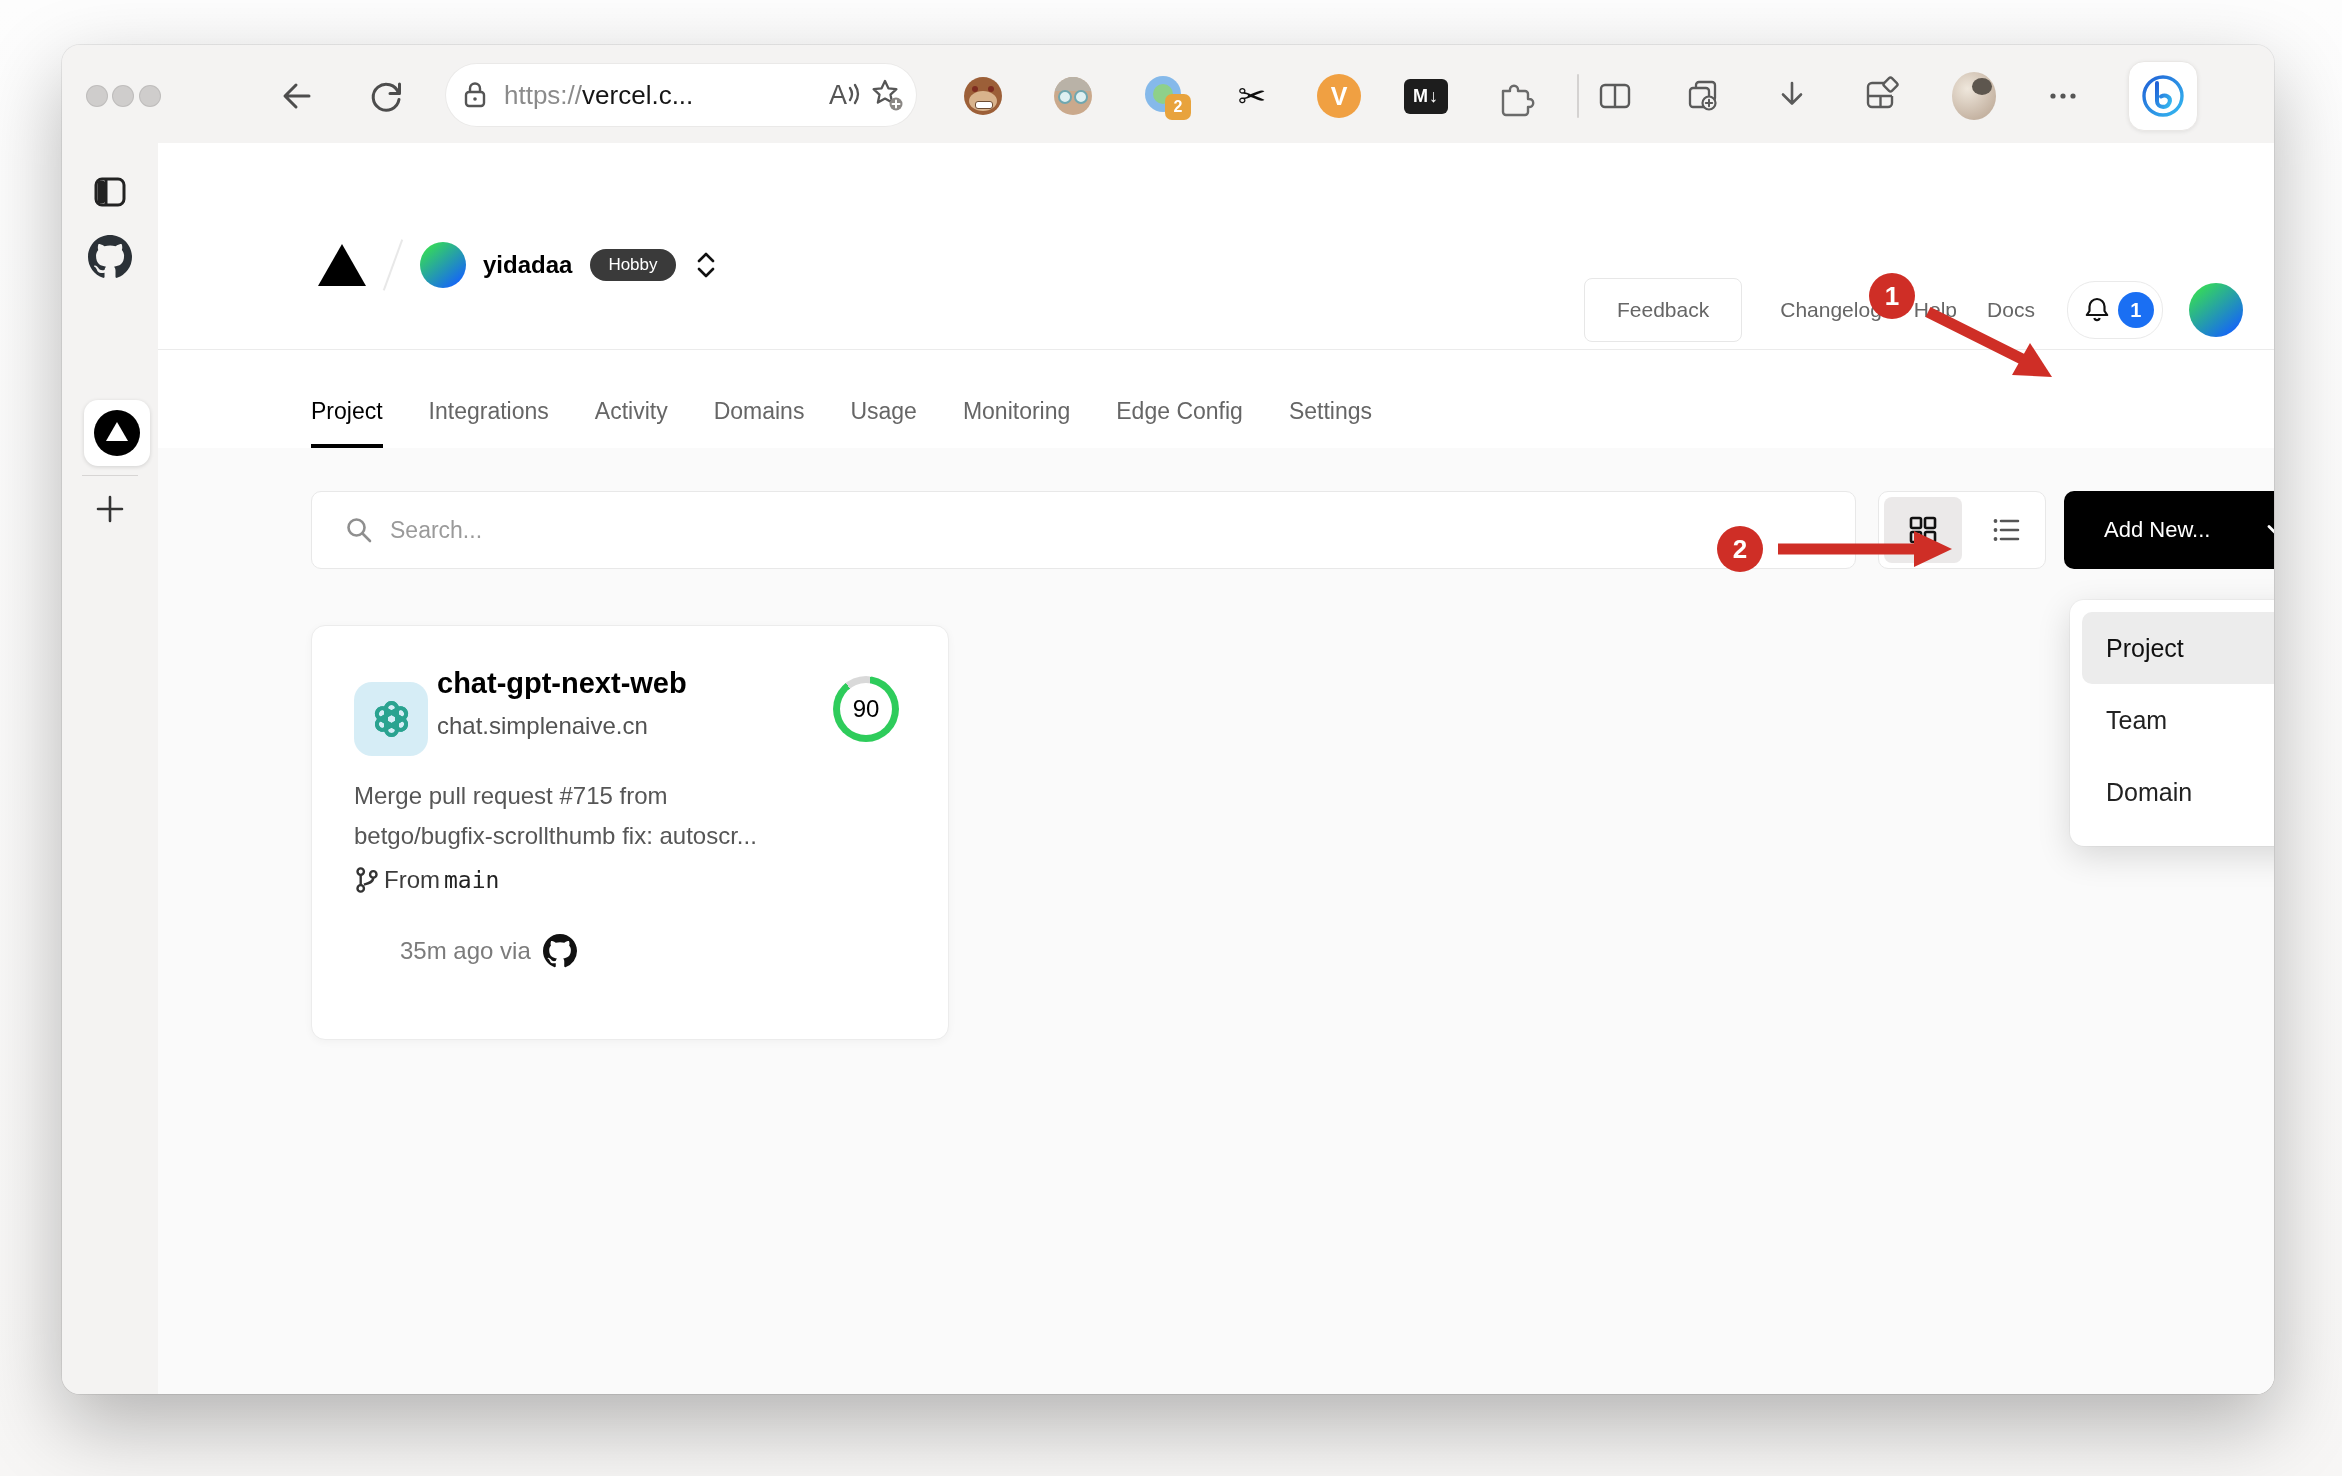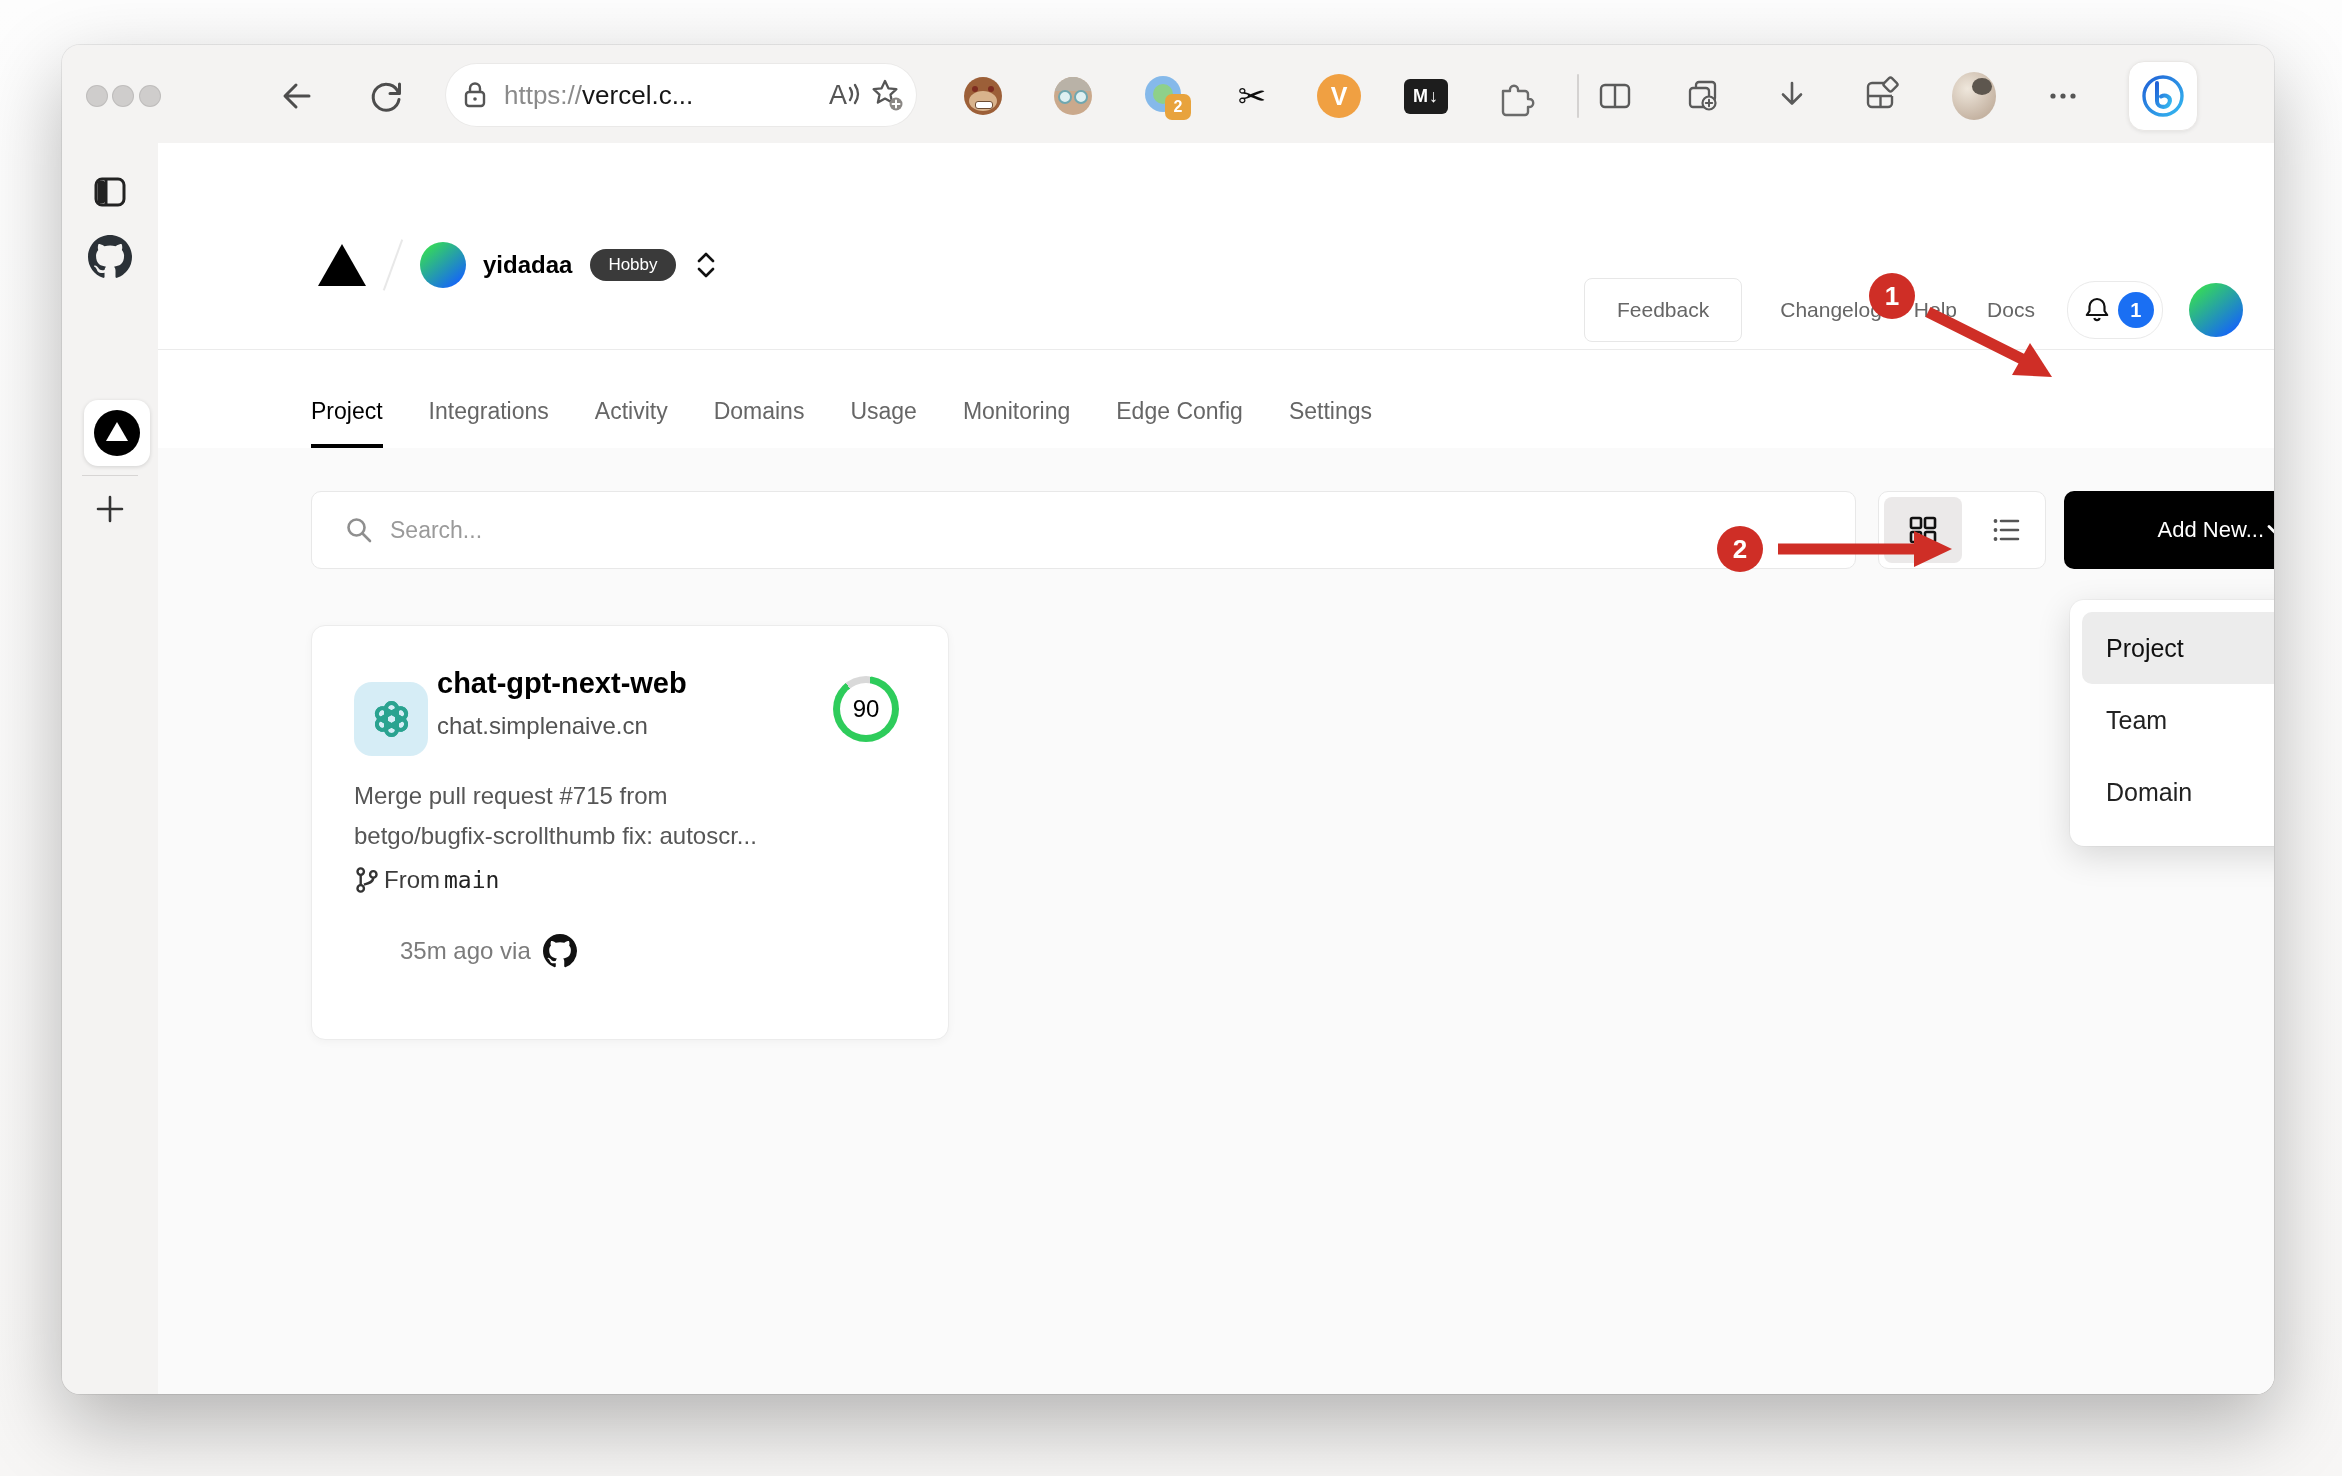--- a/index.html
+++ b/index.html
@@ -73,21 +73,21 @@
   
   .search{position:absolute;left:153px;top:348px;width:1545px;height:78px;background:#fff;border:1px solid #e8e8e8;
     border-radius:10px;box-sizing:border-box;font-size:23px;color:#444;padding:0 20px 0 78px;outline:none;}
   .search::placeholder{color:#9a9a9a;}
   .searchicon{position:absolute;left:186px;top:372px;}
   .viewtoggle{position:absolute;left:1720px;top:348px;width:168px;height:78px;background:#fff;border:1px solid #e8e8e8;
     border-radius:10px;box-sizing:border-box;display:flex;align-items:center;}
   .vseg{width:78px;height:66px;margin-left:5px;border-radius:8px;display:flex;align-items:center;justify-content:center;}
   .vseg.active{background:#ebe9e9;}
   .addnew{position:absolute;left:1906px;top:348px;width:250px;height:78px;background:#000;border-radius:10px;
-    display:flex;align-items:center;justify-content:flex-end;padding:0 26px 0 40px;box-sizing:border-box;}
+    display:flex;align-items:center;justify-content:space-between;padding:0 26px 0 40px;box-sizing:border-box;}
   .addnew .lbl{color:#fff;font-size:22px;font-weight:500;}
   
   .dropdown{position:absolute;left:1912px;top:457px;width:244px;height:246px;background:#fff;border-radius:14px;
     box-shadow:0 10px 34px rgba(0,0,0,.14),0 0 0 1px rgba(0,0,0,.03);padding:12px;box-sizing:border-box;}
   .ditem{height:72px;display:flex;align-items:center;padding-left:24px;font-size:25px;color:#222;border-radius:10px;box-sizing:border-box;}
   .ditem.hl{background:#ececec;color:#111;}
   
   .card{position:absolute;left:153px;top:482px;width:638px;height:415px;background:#fff;border:1px solid #ececec;
     border-radius:14px;box-sizing:border-box;box-shadow:0 2px 8px rgba(0,0,0,.04);}
   .cardicon{position:absolute;left:42px;top:56px;width:74px;height:74px;background:#d6edf6;border-radius:18px;}

